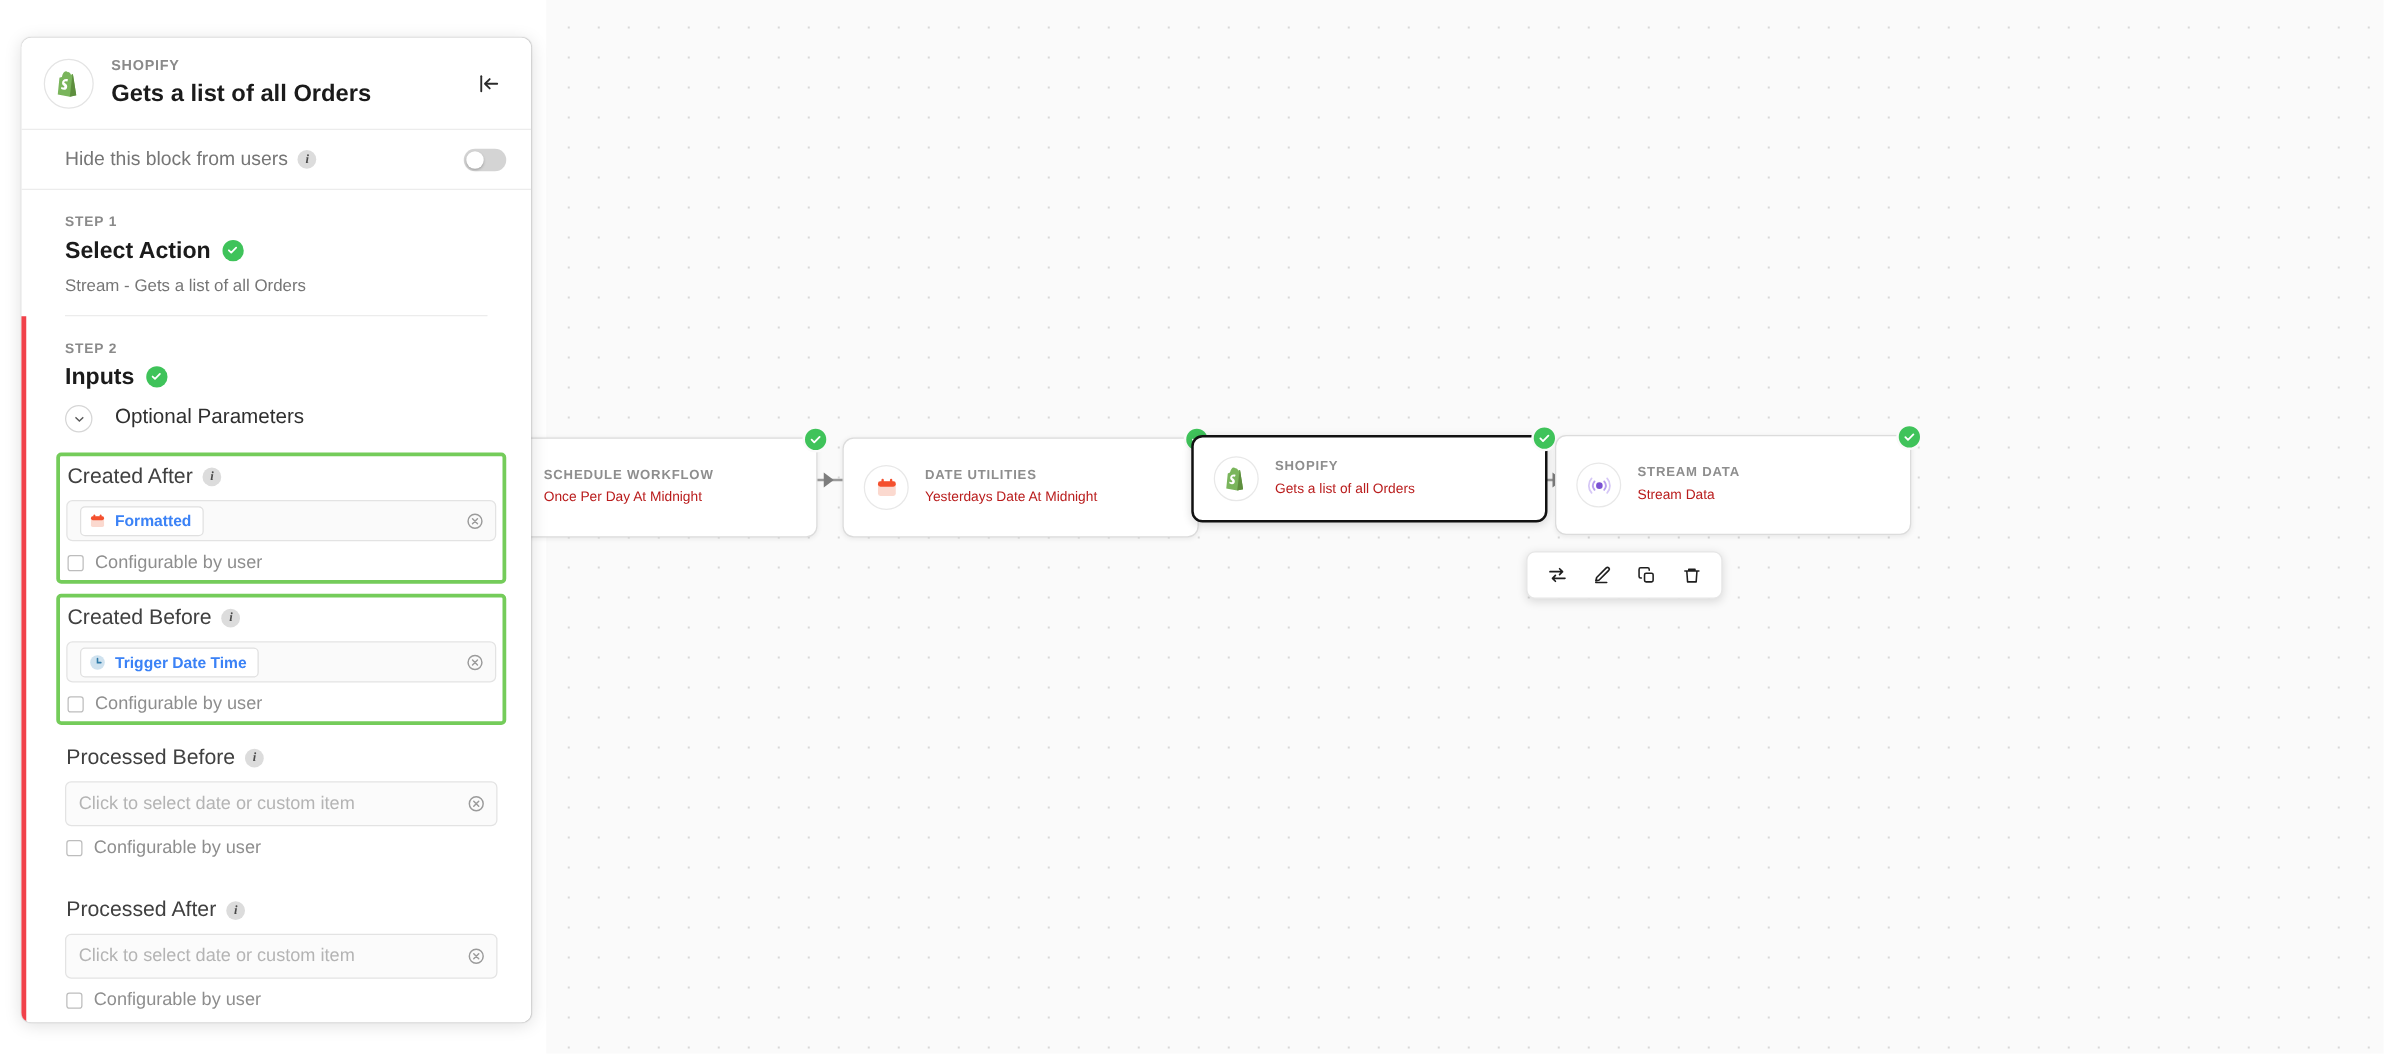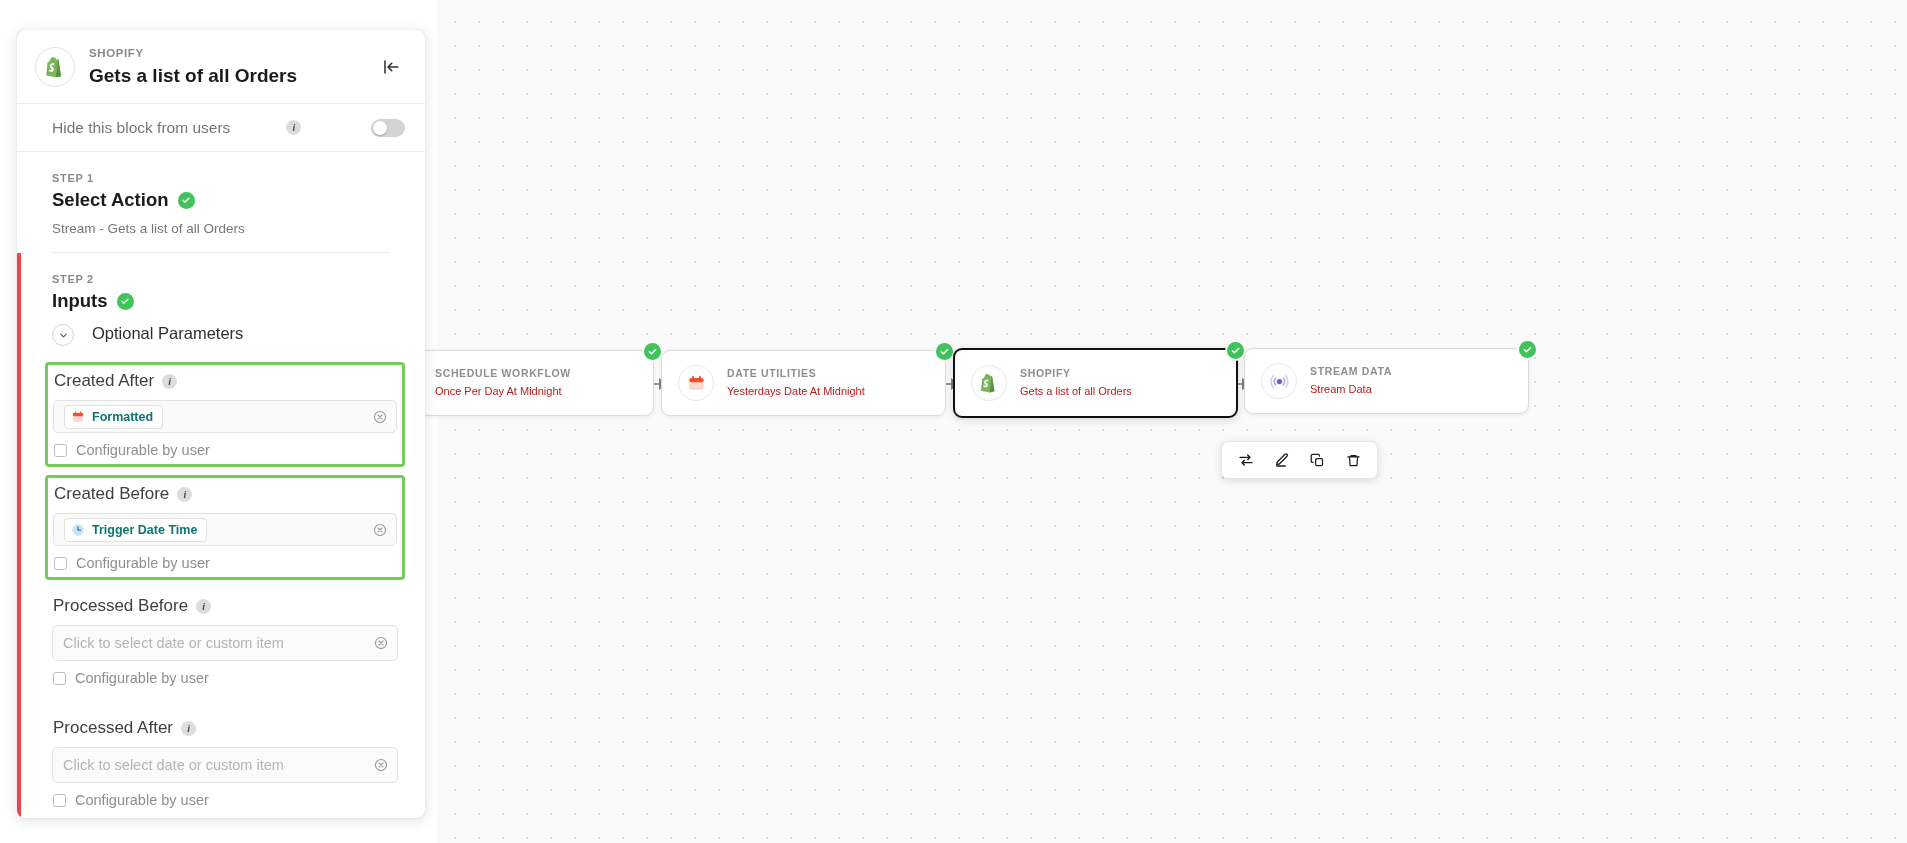--- a/index.html
+++ b/index.html
@@ -61,21 +61,20 @@
     flex: 0 0 auto; width: 28px; height: 28px;
     display: flex; align-items: center; justify-content: center;
     cursor: pointer; color: #2b2b2b;
   }
 
   .hide-row {
     display: flex; align-items: center;
     padding: 14px 20px 14px 35px;
     border-bottom: 1px solid #ececec;
     height: 48px;
-    gap: 48px;
   }
   .hide-label { font-size: 15.5px; color: #767676; }
   .info-dot {
     display: inline-flex; align-items: center; justify-content: center;
     width: 15px; height: 15px; border-radius: 50%;
     background: #dcdcdc; color: #4a4a4a;
     font-size: 10px; font-weight: 700;
     font-family: "Liberation Serif", serif;
     font-style: italic; margin-left: 8px;
     flex: 0 0 auto; vertical-align: middle;
@@ -160,40 +159,40 @@
     transform: translateY(-50%);
     width: 14px; height: 14px;
     cursor: pointer; color: #9b9b9b;
   }
   .chip {
     display: inline-flex; align-items: center;
     height: 24px; padding: 0 9px 0 6px;
     background: #fff;
     border: 1px solid #e0e0e0;
     border-radius: 4px;
-    font-size: 12.5px; font-weight: 700; color: #0f766e;
+    font-size: 12.5px; font-weight: 700; color: #3b82f6;
     white-space: nowrap;
   }
   .chip-icon {
     width: 14px; height: 14px; margin-right: 7px;
     flex: 0 0 auto; display: flex; align-items: center; justify-content: center;
   }
 
   .cfg-row { display: flex; align-items: center; margin-top: 9px; padding-left: 1px; }
   .cbx {
     width: 13px; height: 13px;
     border: 1px solid #bdbdbd; border-radius: 2.5px;
     background: #fff; flex: 0 0 auto; cursor: pointer;
   }
   .cfg-label { font-size: 14.5px; color: #8e8e8e; margin-left: 9px; }
 
   
   .node {
     position: absolute;
-    width: 285px; height: 66px;
+    width: 285px; height: 80px;
     background: #fff;
     border: 1px solid #dcdcdc;
     border-radius: 9px;
     box-shadow: 0 1px 4px rgba(0,0,0,0.07);
     display: flex; align-items: center;
     padding: 0 16px;
   }
   .node.selected {
     border: 2.5px solid #111111;
     box-shadow: 0 2px 8px rgba(0,0,0,0.14);
@@ -289,21 +288,21 @@
         <div class="node-eyebrow">SCHEDULE WORKFLOW</div>
         <div class="node-title">Once Per Day At Midnight</div>
       </div>
       <div class="node-check">
         <svg width="11" height="11" viewBox="0 0 24 24">
             <path d="M5 12.5l4.6 4.6L19 7.6" stroke="#fff" stroke-width="3.2" fill="none" stroke-linecap="round" stroke-linejoin="round"></path>
           </svg>
       </div>
     </div>
 
-    <div class="node" style="left:224px; top:350px;">
+    <div class="node" style="left:237px; top:350px;">
       <div class="node-icon">
         <svg width="19" height="19" viewBox="0 0 24 24">
           <rect x="3" y="5" width="18" height="15" rx="2.5" fill="#fbd9cf"></rect>
           <rect x="3" y="5" width="18" height="5.5" rx="2.5" fill="#f4502e"></rect>
           <rect x="6.5" y="2.6" width="2.4" height="4.4" rx="1.2" fill="#f4502e"></rect>
           <rect x="15.1" y="2.6" width="2.4" height="4.4" rx="1.2" fill="#f4502e"></rect>
         </svg>
       </div>
       <div class="node-text">
         <div class="node-eyebrow">DATE UTILITIES</div>

